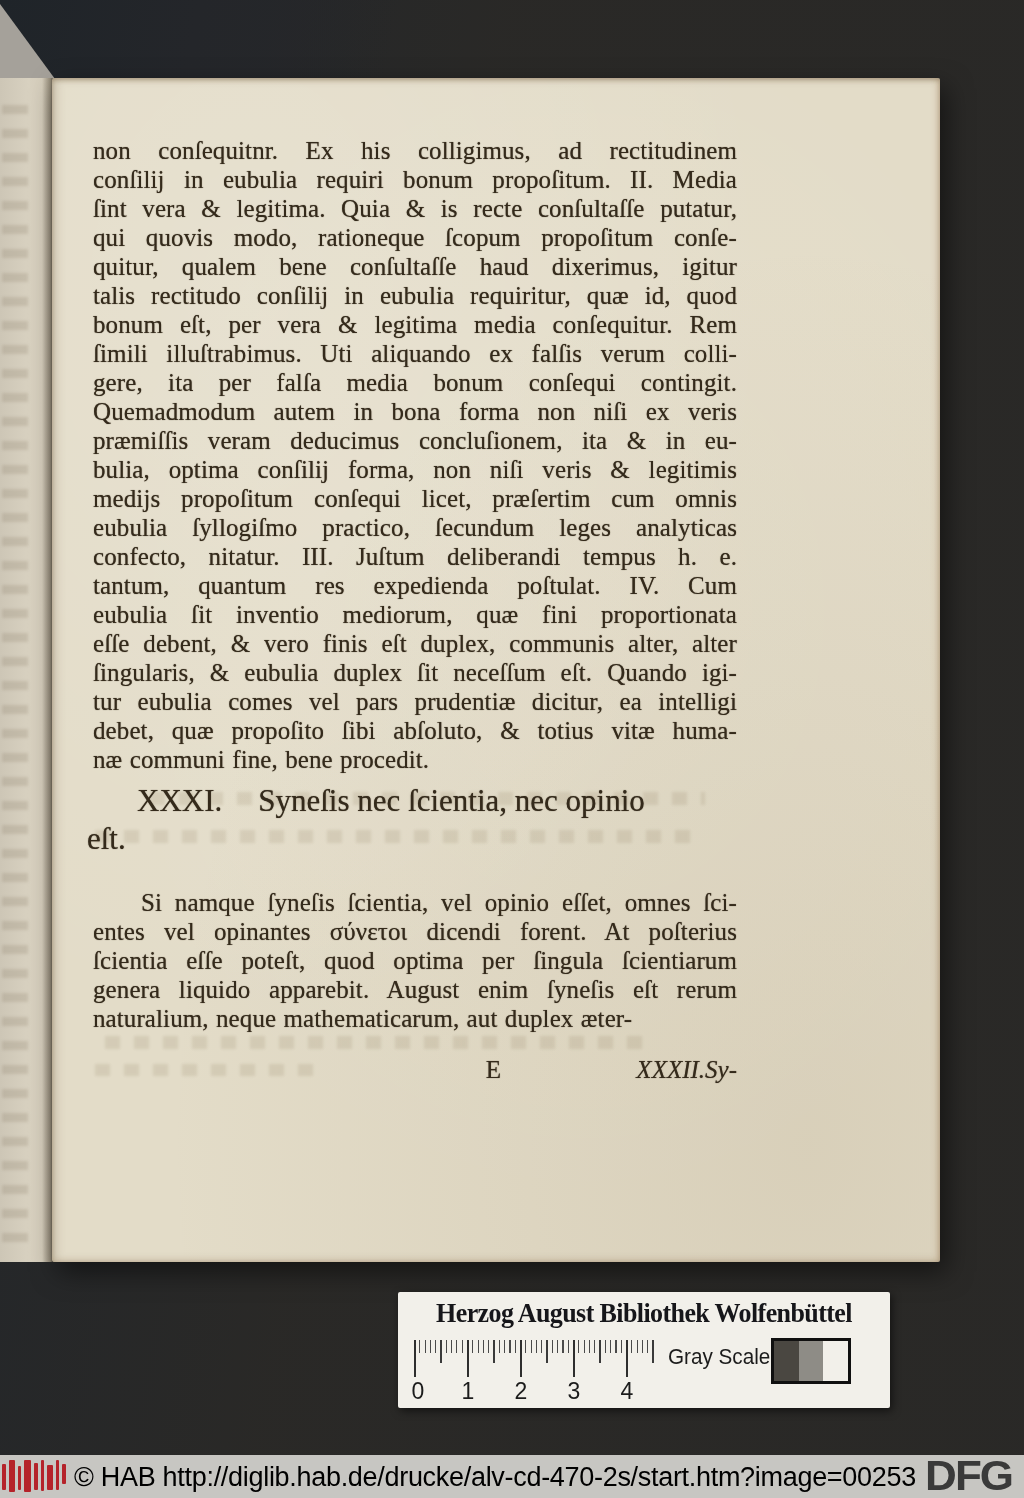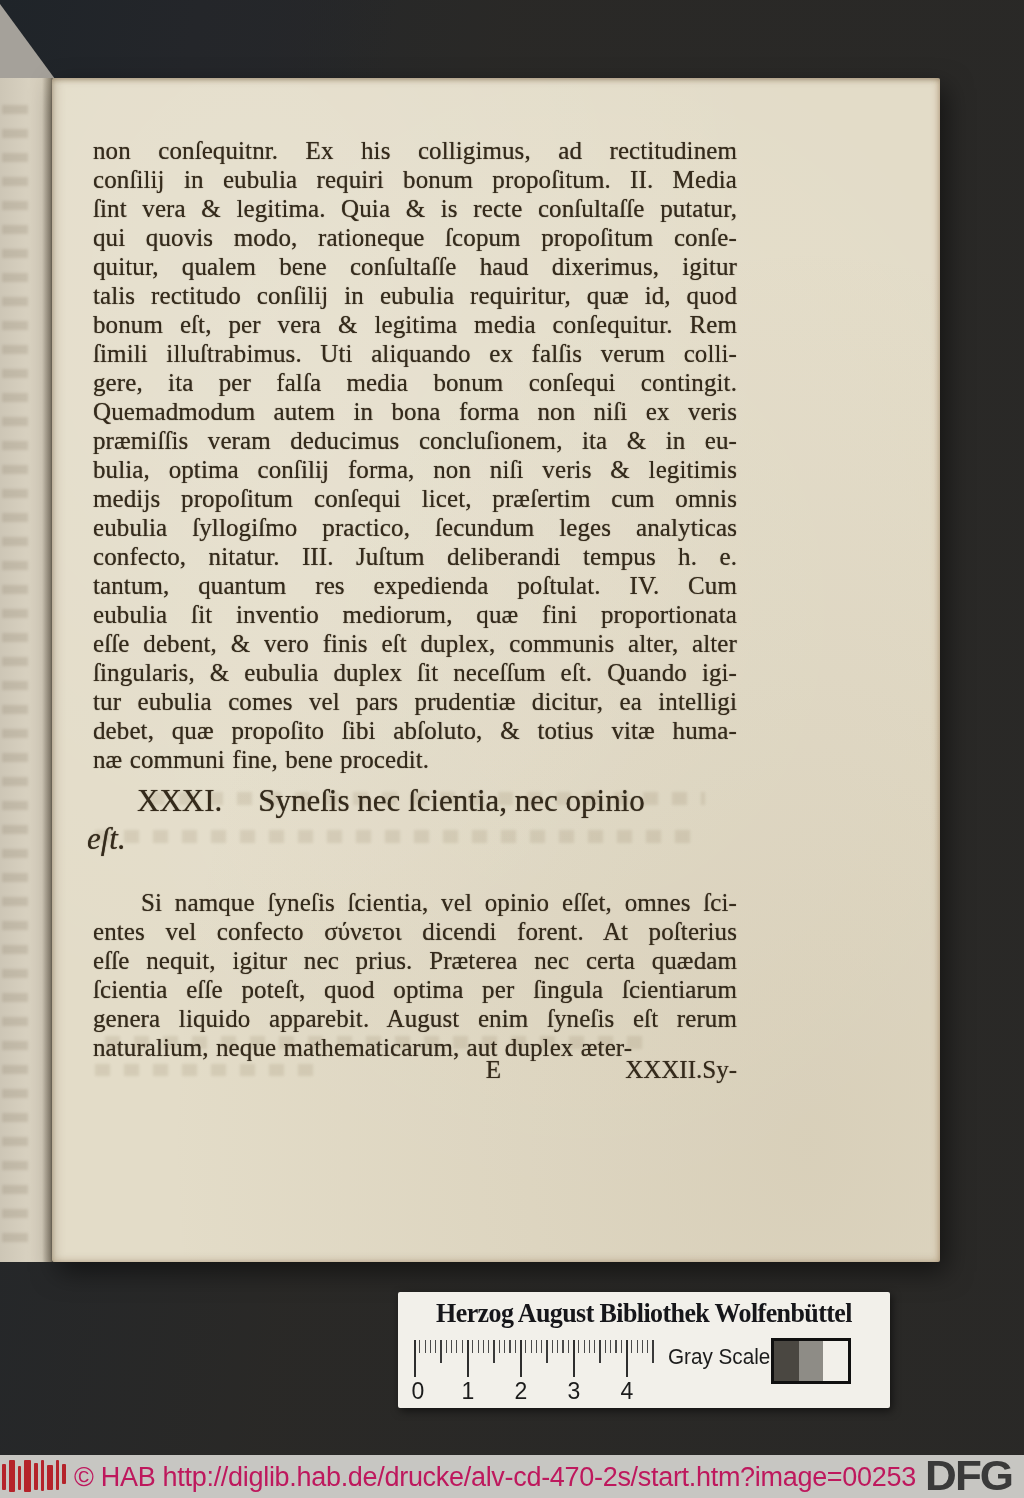--- a/index.html
+++ b/index.html
@@ -34,25 +34,25 @@
      filter:blur(1.8px);opacity:.45;}
   
   .textcol{position:absolute;left:93px;width:644px;color:#342a1b;}
   .para{font-size:25px;line-height:29px;letter-spacing:.1px;word-spacing:1px;
      text-shadow:0 0 1px rgba(52,42,27,.75);}
   .jline{text-align:justify;text-align-last:justify;white-space:normal;}
   .para .jline:last-child{text-align-last:left;}
   #para2 .jline:first-child{text-indent:48px;}
   .heading{font-size:31px;line-height:38px;text-shadow:0 0 1px rgba(52,42,27,.8);}
   .heading .hnum{margin-left:44px;margin-right:36px;}
-  .heading2{font-size:31px;line-height:38px;margin-left:-6px;text-shadow:0 0 1px rgba(52,42,27,.8);font-style:italic;}
+  .heading2{font-size:31px;line-height:38px;margin-left:-6px;text-shadow:0 0 1px rgba(52,42,27,.8);}
   .sigline{position:absolute;left:93px;width:644px;height:32px;font-size:25px;
      color:#342a1b;text-shadow:0 0 1px rgba(52,42,27,.7);}
   .sigline .sig{position:absolute;left:61%;}
-  .sigline .catch{position:absolute;right:0;}
+  .sigline .catch{position:absolute;right:0;font-style:italic;}
   
   .card{position:absolute;left:398px;top:1292px;width:492px;height:116px;
      background:#f2f0ea;border-radius:2px;box-shadow:2px 3px 8px rgba(0,0,0,.55);}
   .card-title{margin-top:7px;text-align:center;font-family:"Liberation Serif",serif;
      font-weight:bold;font-size:26px;letter-spacing:-.6px;color:#16161a;
      transform:scaleY(1.04);}
   .ticks{position:absolute;left:16px;top:48px;width:244px;height:37px;
      background-image:
        repeating-linear-gradient(to right,#2e2e2e 0 2px,transparent 2px 53px),
        repeating-linear-gradient(to right,#3a3a3a 0 1.6px,transparent 1.6px 26.5px),
@@ -79,21 +79,21 @@
   .barcode i:nth-child(1){width:4px;height:26px;margin-top:4px;}
   .barcode i:nth-child(2){width:6px;height:32px;}
   .barcode i:nth-child(3){width:3px;height:24px;margin-top:6px;}
   .barcode i:nth-child(4){width:7px;height:32px;}
   .barcode i:nth-child(5){width:4px;height:27px;margin-top:3px;}
   .barcode i:nth-child(6){width:3px;height:31px;}
   .barcode i:nth-child(7){width:6px;height:25px;margin-top:5px;}
   .barcode i:nth-child(8){width:3px;height:30px;}
   .barcode i:nth-child(9){width:4px;height:20px;margin-top:4px;}
   .copyright{position:absolute;left:74px;top:0;height:43px;line-height:44px;
-     font-family:"Liberation Sans",sans-serif;font-size:27px;letter-spacing:-.3px;color:#be185d;}
+     font-family:"Liberation Sans",sans-serif;font-size:27px;letter-spacing:-.3px;color:#000000;}
   .dfg{position:absolute;right:12px;top:-2px;height:43px;line-height:46px;
      font-family:"Liberation Sans",sans-serif;font-weight:bold;font-size:44px;
      letter-spacing:-2px;color:#3a3a3a;transform:scaleY(.96);}
 </style>
 </head>
 <body>
 
 <div class="stage">
 
   <div class="cover-shadow"></div>
@@ -136,22 +136,21 @@
       <div class="jline">næ communi fine, bene procedit.</div>
     </div>
 
   <div class="textcol heading" style="top:782px;">
     <span class="hnum">XXXI.</span><span>Syneſis nec ſcientia, nec opinio</span>
   </div>
   <div class="textcol heading2" style="top:820px;">eſt.</div>
 
   <div class="textcol para" id="para2" style="top:888px;">
       <div class="jline">Si namque ſyneſis ſcientia, vel opinio eſſet, omnes ſci-</div>
-      <div class="jline">entes vel confecto σύνετοι dicendi forent.  At poſterius</div>
-      <div class="jline">eſſe nequit, igitur nec prius.  Præterea nec certa quædam</div>
+      <div class="jline">entes vel opinantes σύνετοι dicendi forent.  At poſterius</div>
       <div class="jline">ſcientia eſſe poteſt, quod optima per ſingula ſcientiarum</div>
       <div class="jline">genera liquido apparebit.  August enim ſyneſis eſt rerum</div>
       <div class="jline">naturalium, neque mathematicarum, aut duplex æter-</div>
     </div>
 
   <div class="sigline" style="top:1056px;">
     <span class="sig">E</span>
     <span class="catch">XXXII.Sy-</span>
   </div>
 

